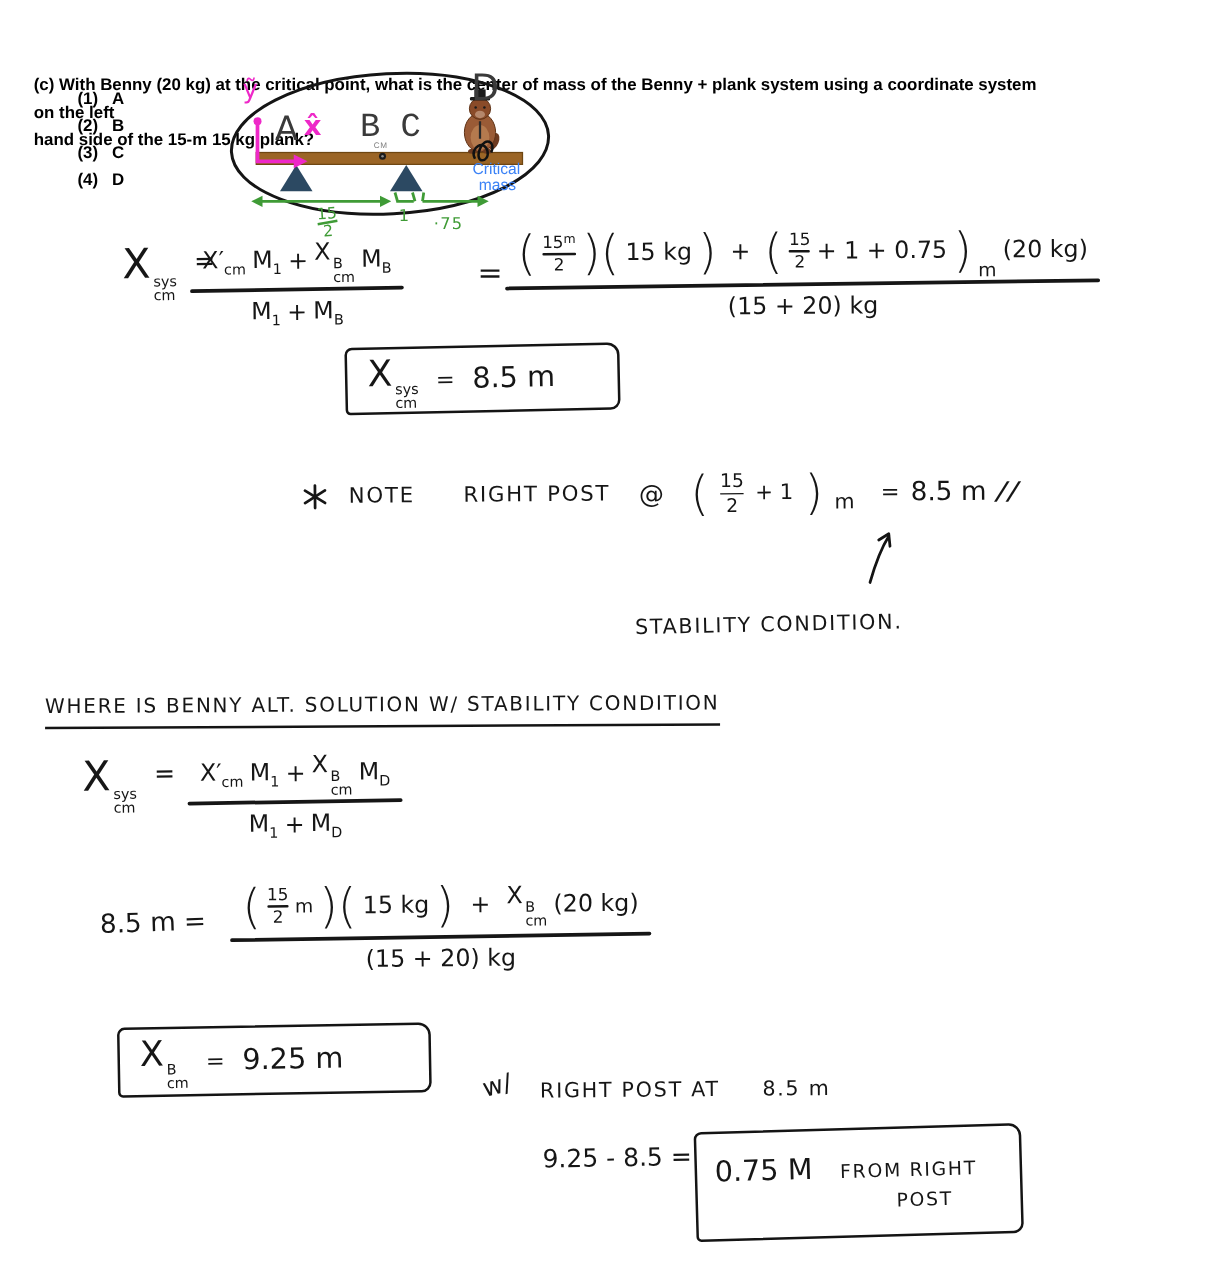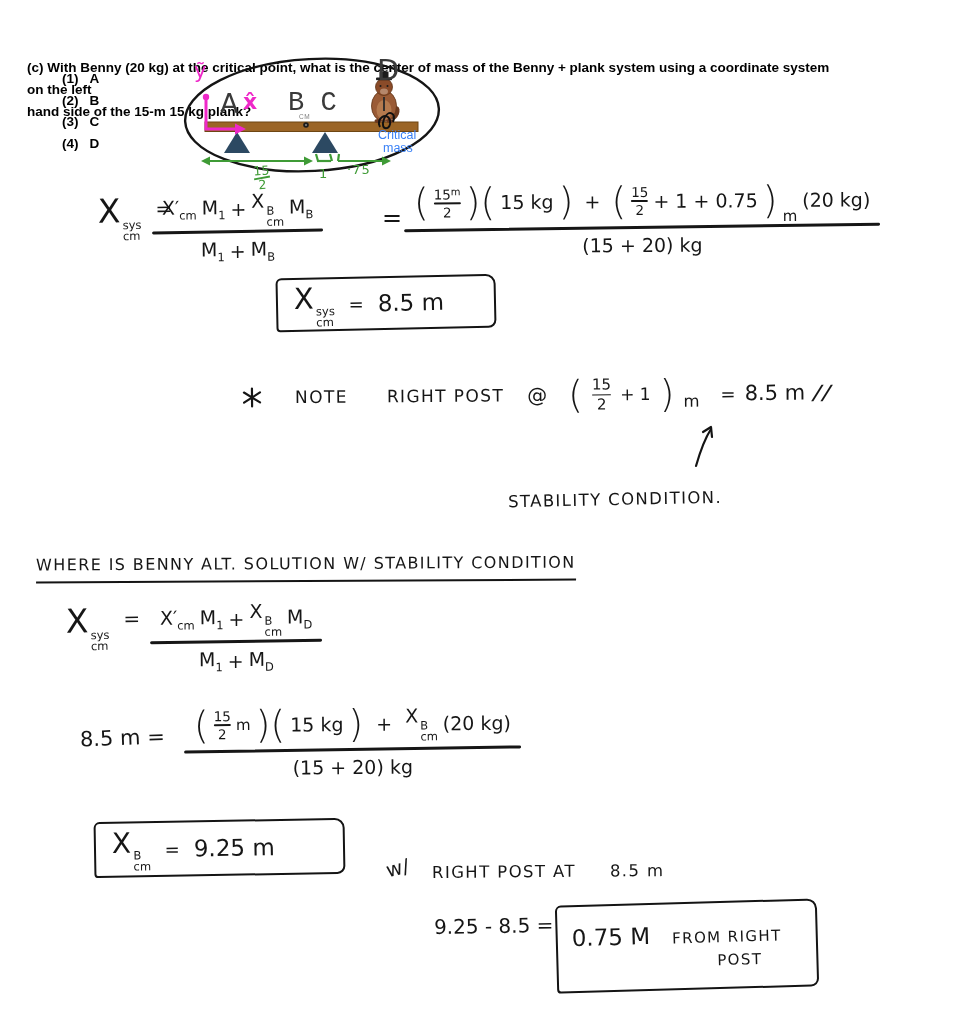--- a/index.html
+++ b/index.html
@@ -130,21 +130,21 @@
   <span class="abs dglabel" style="left:197px;top:-2px;font-size:29px;">D</span>
   <span class="abs cmtag" style="left:119px;top:58px;">CM</span>
   <span class="abs crit" style="left:198px;top:73px;">Critical</span>
   <span class="abs crit" style="left:203px;top:86px;">mass</span>
   <span class="abs gfrac grn" style="left:74px;top:110px;transform:rotate(-4deg);">
     <span>15</span>
     <span class="gb"></span>
     <span>2</span>
   </span>
   <span class="abs grn" style="left:139px;top:111px;font-size:13px;">1</span>
-  <span class="abs grn" style="left:167px;top:107px;font-size:13px;letter-spacing:1px;">·75</span>
+  <span class="abs grn" style="left:167px;top:117px;font-size:13px;letter-spacing:1px;">·75</span>
 </div>
 
 <div class="abs hw" style="left:98px;top:196px;transform:rotate(-1deg);">
   <span class="bigx">X</span><span class="ss">
       <span>sys</span>
       <span>cm</span>
     </span>
   <span class="eqs">=</span>
 </div>
 
@@ -206,21 +206,21 @@
 </div>
 
 <div class="abs hw noteRow" style="left:242px;top:378px;transform:rotate(-0.5deg);">
   <svg width="20" height="22" viewBox="0 0 20 22">
     <g stroke="#161616" stroke-width="2.2" stroke-linecap="round">
       <line x1="10" y1="2" x2="10" y2="20"></line>
       <line x1="2" y1="6" x2="18" y2="16"></line>
       <line x1="18" y1="6" x2="2" y2="16"></line>
     </g>
   </svg>
-  <span class="caps f17" style="margin-left:24px;">NOTE</span>
+  <span class="caps f17" style="margin-left:8px;">NOTE</span>
   <span class="caps f17" style="margin-left:30px;">RIGHT POST</span>
   <span class="f20" style="margin-left:14px;">@</span>
   <span class="bp" style="margin-left:12px;">(</span>
   <span class="ifrac" style="font-size:15px;line-height:15px;">
     <span>15</span>
       <span class="ib"></span>
       <span>2</span>
   </span>
   <span class="f17">+ 1</span>
   <span class="bp">)</span>

